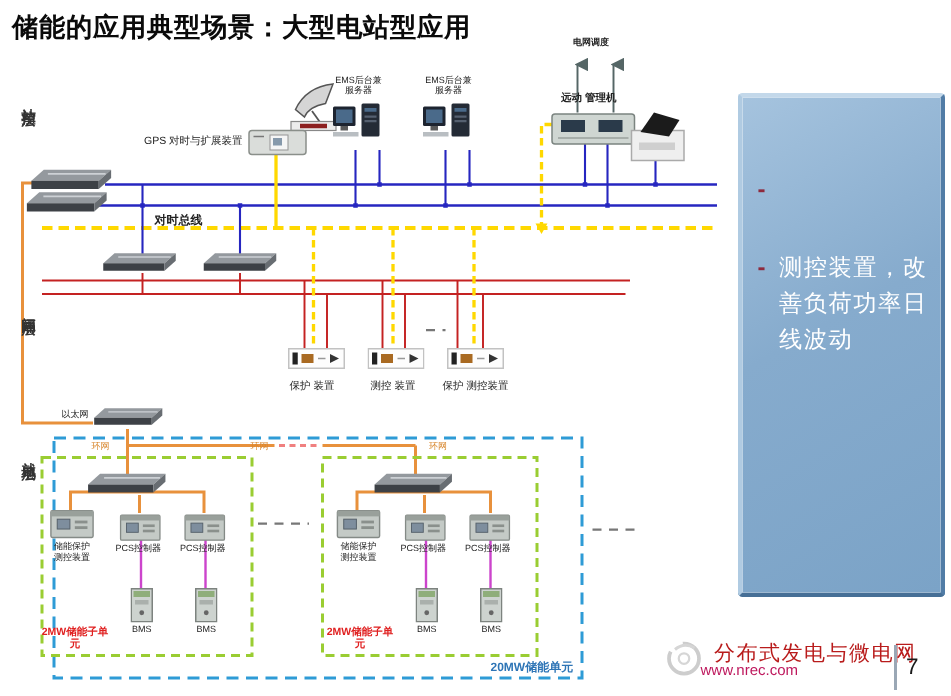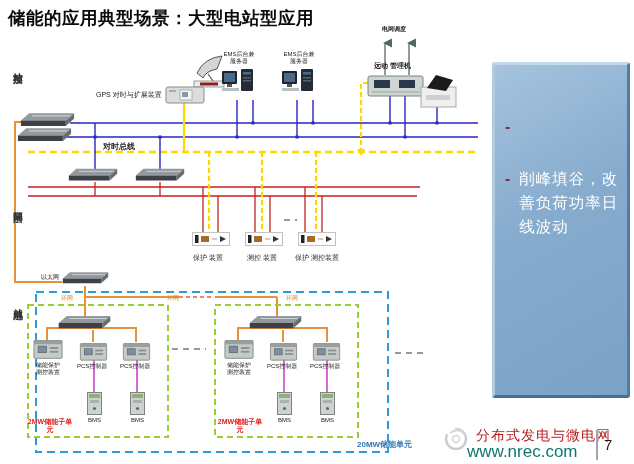--- a/index.html
+++ b/index.html
@@ -22,21 +22,21 @@
            background:linear-gradient(150deg,#a5c3de 0%,#86abcd 45%,#7ba3c7 100%);
            border-top:3px solid #c3d8ea;border-left:3px solid #b0cbe2;
            border-right:3px solid #517ca6;border-bottom:3px solid #466f96;
            border-radius:3px;padding:50px 8px 0 10px;}
   .bullet{display:flex;gap:9px;margin-bottom:28px;}
   .bullet .dash{color:#8e2a3d;font-weight:bold;font-size:16px;line-height:1.5;}
   .bullet .btext{color:#ffffff;font-size:15.5px;line-height:1.55;letter-spacing:1px;}
   .footer{position:absolute;left:436px;top:420px;width:198px;height:44px;}
   .logo{position:absolute;left:5px;top:3px;}
   .company{position:absolute;left:40px;top:7px;font-size:14px;color:#b91c1c;letter-spacing:1px;}
-  .url{position:absolute;left:31px;top:22px;font-size:17px;color:#0f766e;}
+  .url{position:absolute;left:31px;top:22px;font-size:10px;color:#be185d;}
   .pgdiv{position:absolute;left:160px;top:10px;width:1.5px;height:30px;background:#9aa7b5;}
   .pagenum{position:absolute;left:168px;top:16px;font-size:15px;color:#1a1a1a;}
 </style>
 </head>
 <body>
 
 <div class="stage">
 
   <div class="title">储能的应用典型场景：大型电站型应用</div>
 
@@ -263,30 +263,30 @@
     <div class="lbl t6" style="left:321px;top:417px;">BMS</div>
 
     <div class="lbl t7 c redlab" style="left:26px;top:418px;width:48px;">
       <div>2MW储能子单</div>
       <div>元</div>
     </div>
     <div class="lbl t7 c redlab" style="left:216px;top:418px;width:48px;">
       <div>2MW储能子单</div>
       <div>元</div>
     </div>
-    <div class="lbl t8 bluelab" style="left:327px;top:440px;margin-left:30px;">20MW储能单元</div>
+    <div class="lbl t8 bluelab" style="left:327px;top:440px;">20MW储能单元</div>
   </div>
 
   <aside class="sidebar">
     <div class="bullet">
       <span class="dash">-</span>
     </div>
     <div class="bullet">
       <span class="dash">-</span>
-      <span class="btext">削峰填谷，改善负荷功率日线波动</span>
+      <span class="btext">测控装置，改善负荷功率日线波动</span>
     </div>
   </aside>
 
   <div class="footer">
     <svg class="logo" width="30" height="30" viewBox="0 0 30 30">
       <circle cx="15" cy="16" r="10" fill="none" stroke="#cdcdcd" stroke-width="2.5" stroke-dasharray="36 10"></circle>
       <path d="M9,10 q6,-5 13,-1" fill="none" stroke="#d6d6d6" stroke-width="2"></path>
       <circle cx="15" cy="16" r="3.5" fill="none" stroke="#d6d6d6" stroke-width="1.5"></circle>
     </svg>
     <div class="company">分布式发电与微电网</div>

